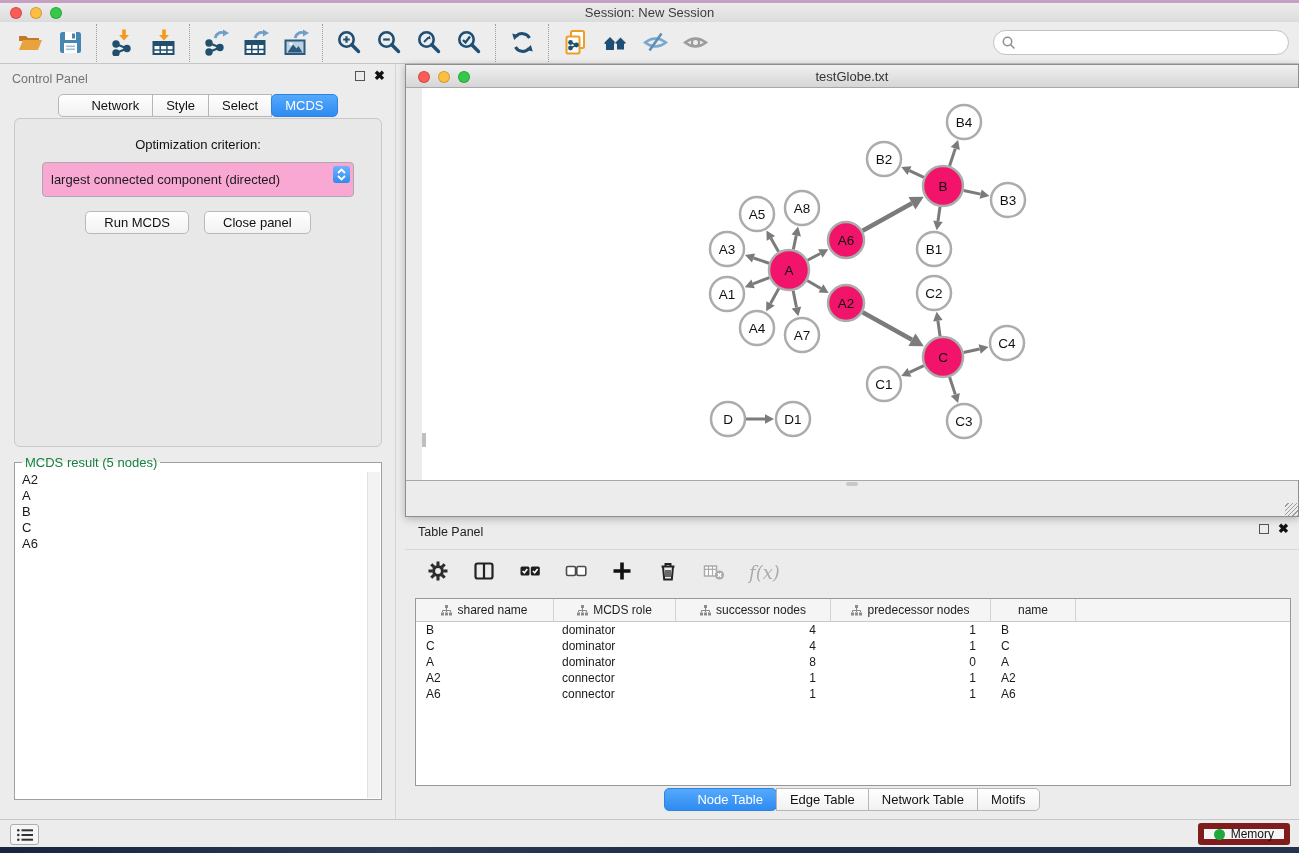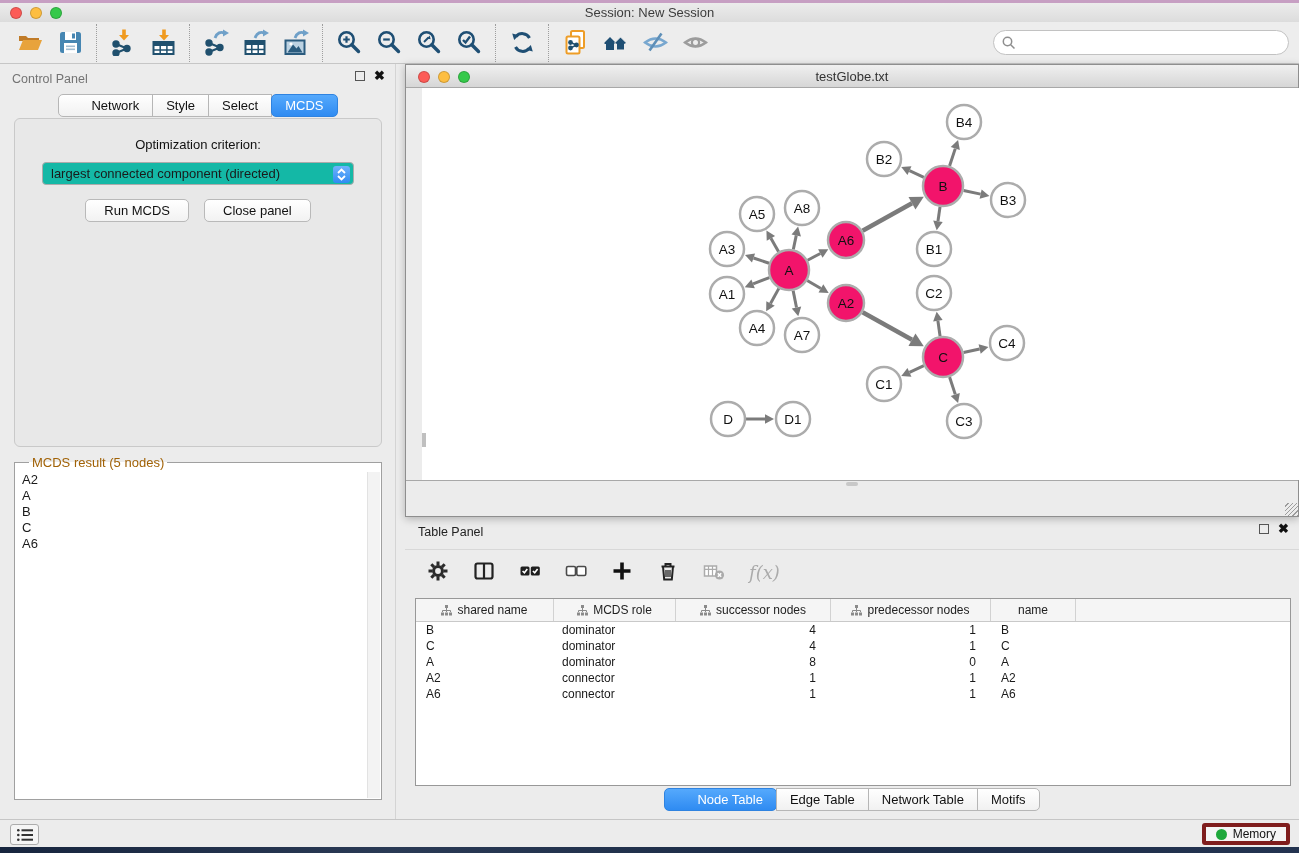--- a/index.html
+++ b/index.html
@@ -31,31 +31,31 @@
   .close-icon { font-size:13px; font-weight:bold; color:#111; line-height:10px; }
   .cp-tabs { position:absolute; left:0; top:30px; width:396px; display:flex; justify-content:center; }
   .seg { border:1px solid #B6B6B6; background:linear-gradient(#FFFFFF,#F1F1F1); padding:3px 13px; font-size:13px;
          margin-left:-1px; color:#111; }
   .seg:first-child { border-radius:5px 0 0 5px; margin-left:0;padding-left:32px; }
   .seg:last-child { border-radius:0 5px 5px 0; }
   .seg.active { background:linear-gradient(#55A9FC,#2F8BF2); color:#FFF; border-color:#2F83E0; border-radius:5px; }
   .cp-card { position:absolute; left:14px; top:54px; width:368px; height:329px; background:#E8E8E8;
              border:1px solid #C9C9C9; border-radius:6px; }
   .opt-label { margin-top:18px; text-align:center; font-size:13px; color:#111; }
-  .select-row { margin:10px auto 0; width:312px; height:23px; background:#14b8a6; border:1px solid #ABABAB;
+  .select-row { margin:10px auto 0; width:312px; height:35px; background:#f9a8d4; border:1px solid #ABABAB;
                 border-radius:4px; display:flex; align-items:center; position:relative; }
   .select-row .sel-text { padding-left:8px; font-size:13px; }
   .sel-spinner { position:absolute; right:3px; top:3px; width:17px; height:17px; border-radius:3px;
                  background:linear-gradient(#6FB3FC,#2F8BF2); display:flex; align-items:center; justify-content:center; }
   .btn-row { margin-top:14px; display:flex; justify-content:center; gap:15px; }
   .mac-btn { border:1px solid #B9B9B9; border-radius:5px; background:linear-gradient(#FFFFFF,#F2F2F2);
              padding:3px 18px; font-size:13px; color:#111; }
   .result-fieldset { position:absolute; left:14px; top:391px; width:368px; height:345px;
                      border:1px solid #A0A0A0; background:#FFF; }
-  .result-fieldset legend { font-size:13px; padding:0 3px; margin-left:14px; color:#a16207; background:transparent; }
+  .result-fieldset legend { font-size:13px; padding:0 3px; margin-left:7px; color:#15803d; background:transparent; }
   .result-list { position:absolute; left:1px; top:2px; right:14px; bottom:1px; background:#FFF; overflow:hidden; }
   .result-item { font-size:13px; line-height:16px; padding-left:6px; }
   .result-scroll { position:absolute; right:1px; top:2px; width:13px; bottom:1px; background:#F3F3F3; border-left:1px solid #E2E2E2; }
 
   
   .net-window { position:absolute; left:405px; top:64px; width:894px; height:453px; background:#ECECEC;
                 border:1px solid #8E8E8E; box-shadow:0 2px 8px rgba(0,0,0,.25); }
   .net-titlebar { height:23px; background:linear-gradient(#F0F0F0,#D6D6D6); border-bottom:1px solid #A8A8A8;
                   display:flex; align-items:center; justify-content:center; font-size:13px; color:#333; position:relative; }
   .net-titlebar .lights { left:12px; height:23px; }
@@ -78,21 +78,21 @@
   .nt-hcell { display:flex; align-items:center; justify-content:center; gap:5px; font-size:12px; color:#222;
               border-right:1px solid #D2D2D2; height:100%; }
   .nt-row { display:flex; height:16px; }
   .nt-cell { font-size:12px; line-height:16px; white-space:nowrap; overflow:hidden; }
   .tp-tabs { position:absolute; left:0; top:271px; width:894px; display:flex; justify-content:center; }
 
   
   .statusbar { position:absolute; left:0; top:819px; width:1299px; height:28px; background:#ECECEC; border-top:1px solid #C6C6C6; }
   .list-btn { position:absolute; left:10px; top:4px; width:29px; height:21px; border:1px solid #ACACAC; border-radius:3px;
               background:#F5F5F5; display:flex; align-items:center; justify-content:center; }
-  .memory-btn { position:absolute; right:9px; top:3px; height:22px; border:4px solid #7f1d1d; border-radius:3px;
+  .memory-btn { position:absolute; right:9px; top:3px; height:22px; border:6px solid #7f1d1d; border-radius:3px;
                 background:#F5F5F5; display:flex; align-items:center; gap:6px; padding:0 10px; font-size:12px; color:#111; }
   .memory-dot { width:11px; height:11px; border-radius:50%; background:#1FA83C; }
   .bottom-strip { position:absolute; left:0; top:847px; width:1299px; height:6px;
                   background:linear-gradient(90deg,#17253E,#2A3A55 30%,#1C2C47 60%,#233350); }
 </style>
 </head>
 <body>
 
 <div class="top-strip"></div>
 

